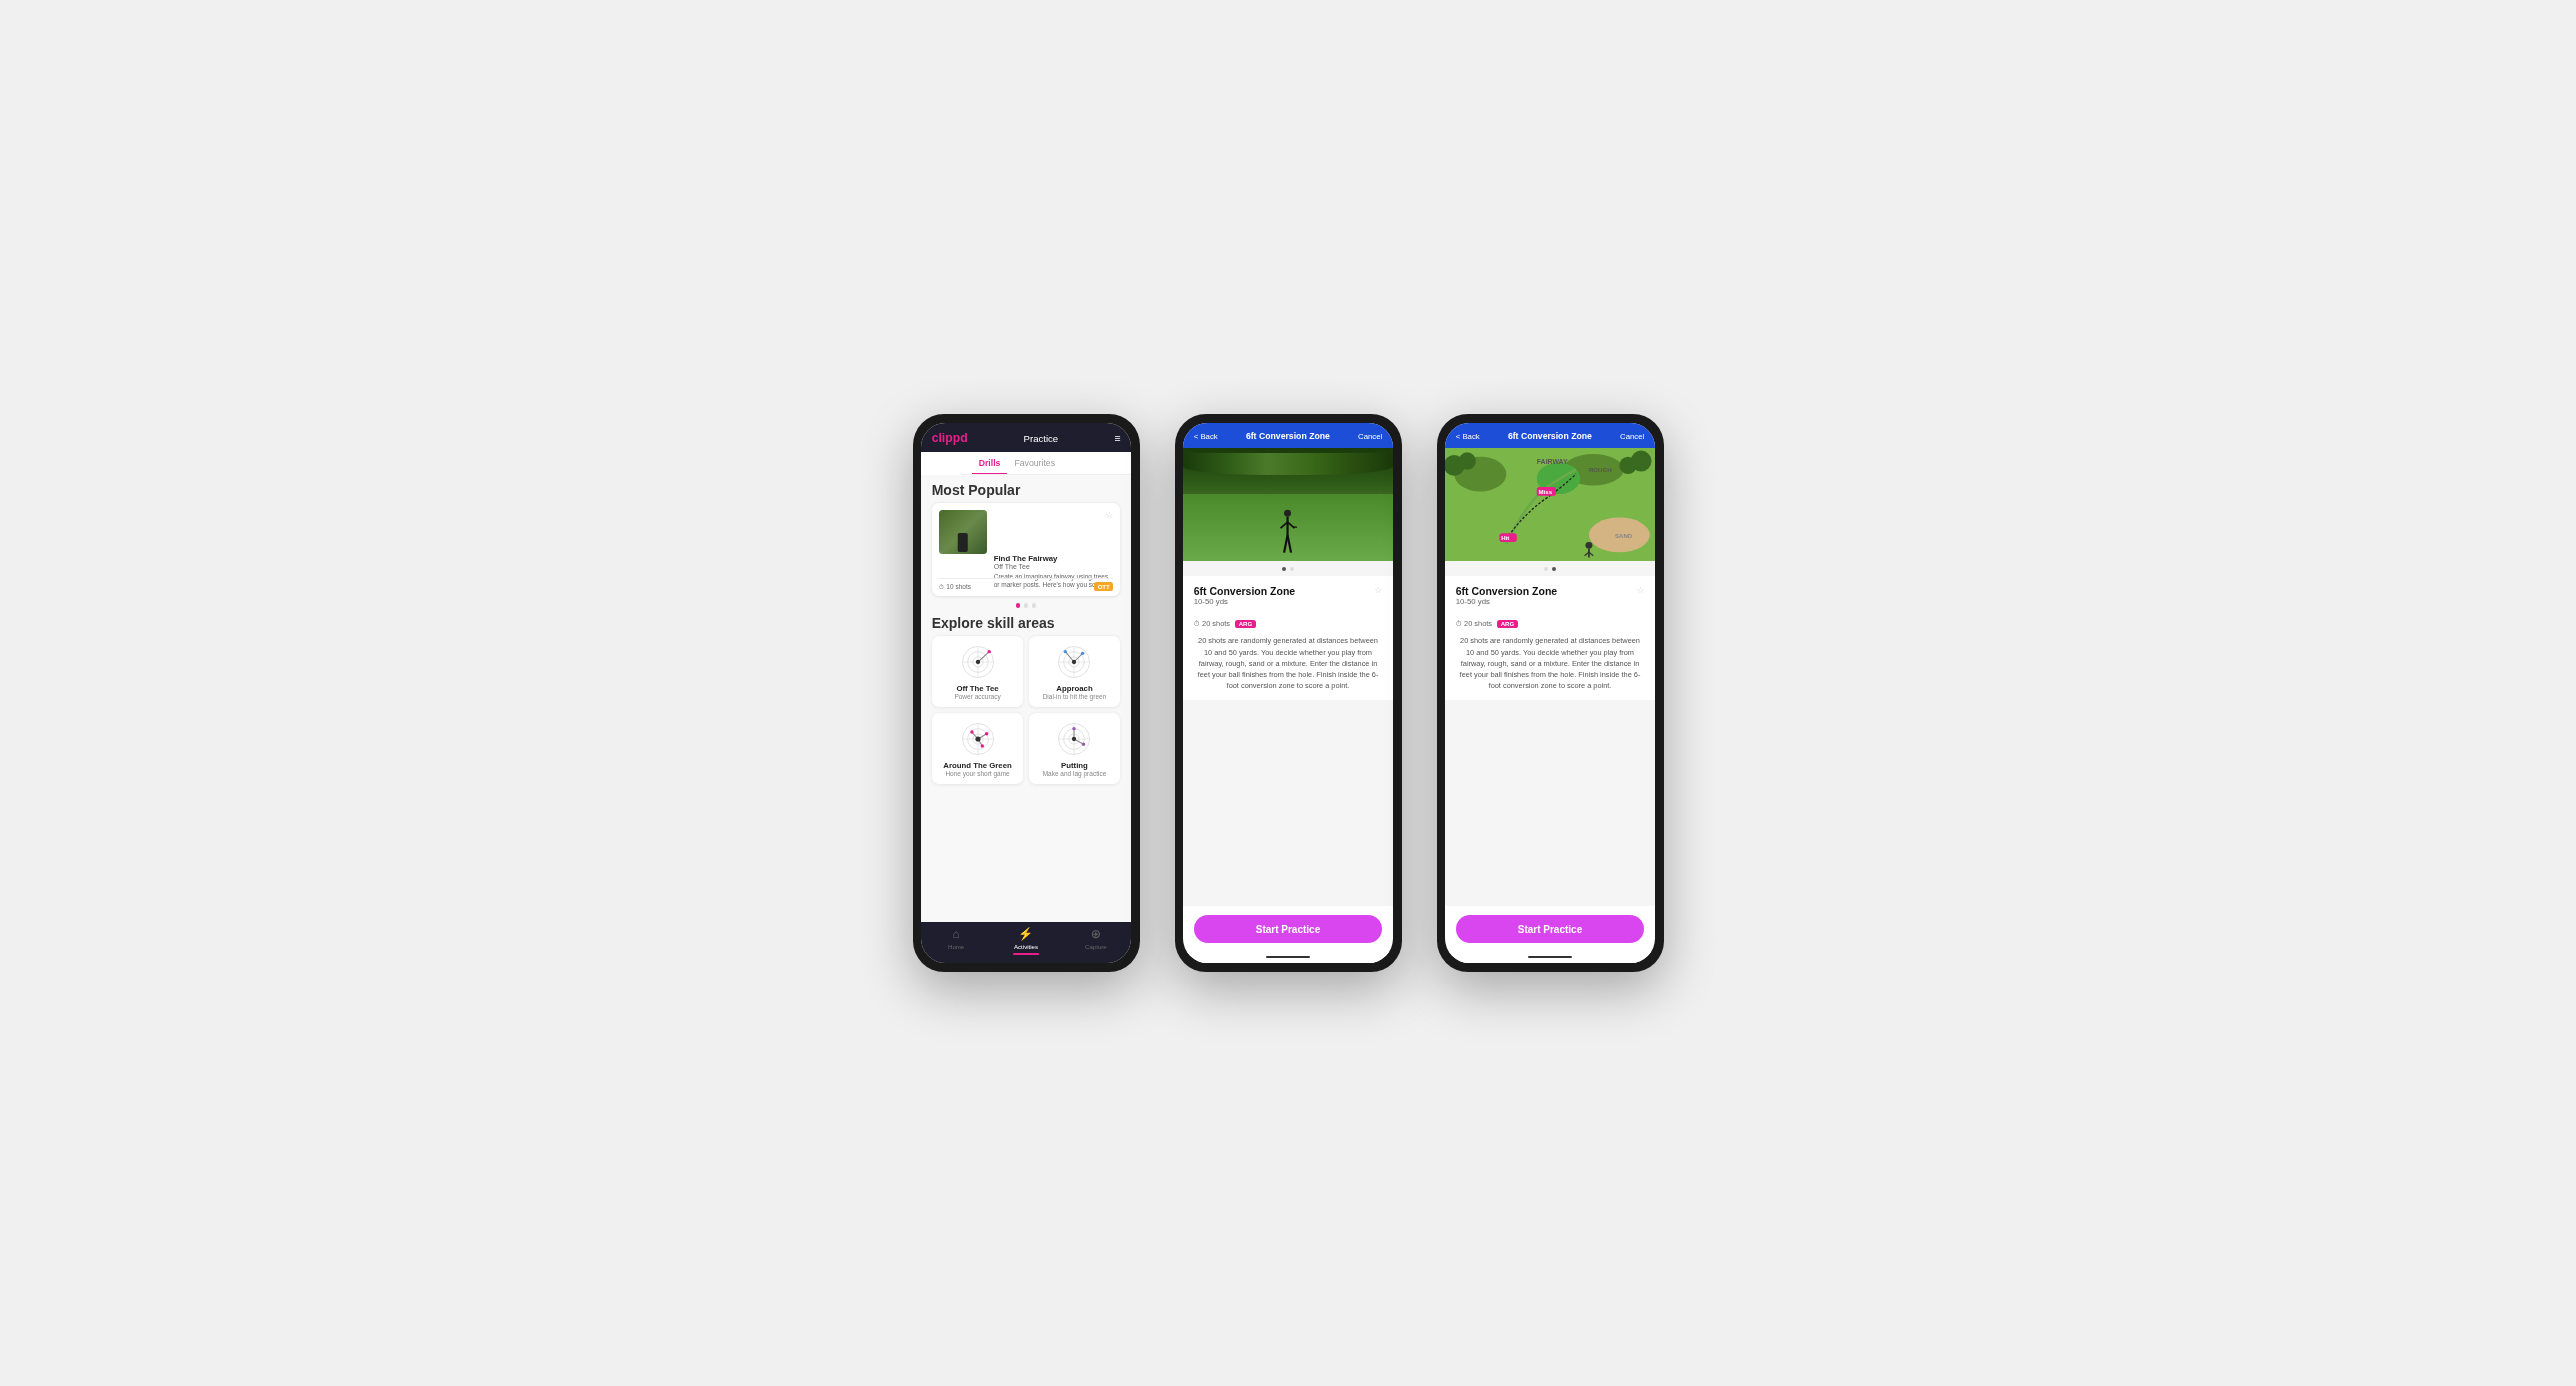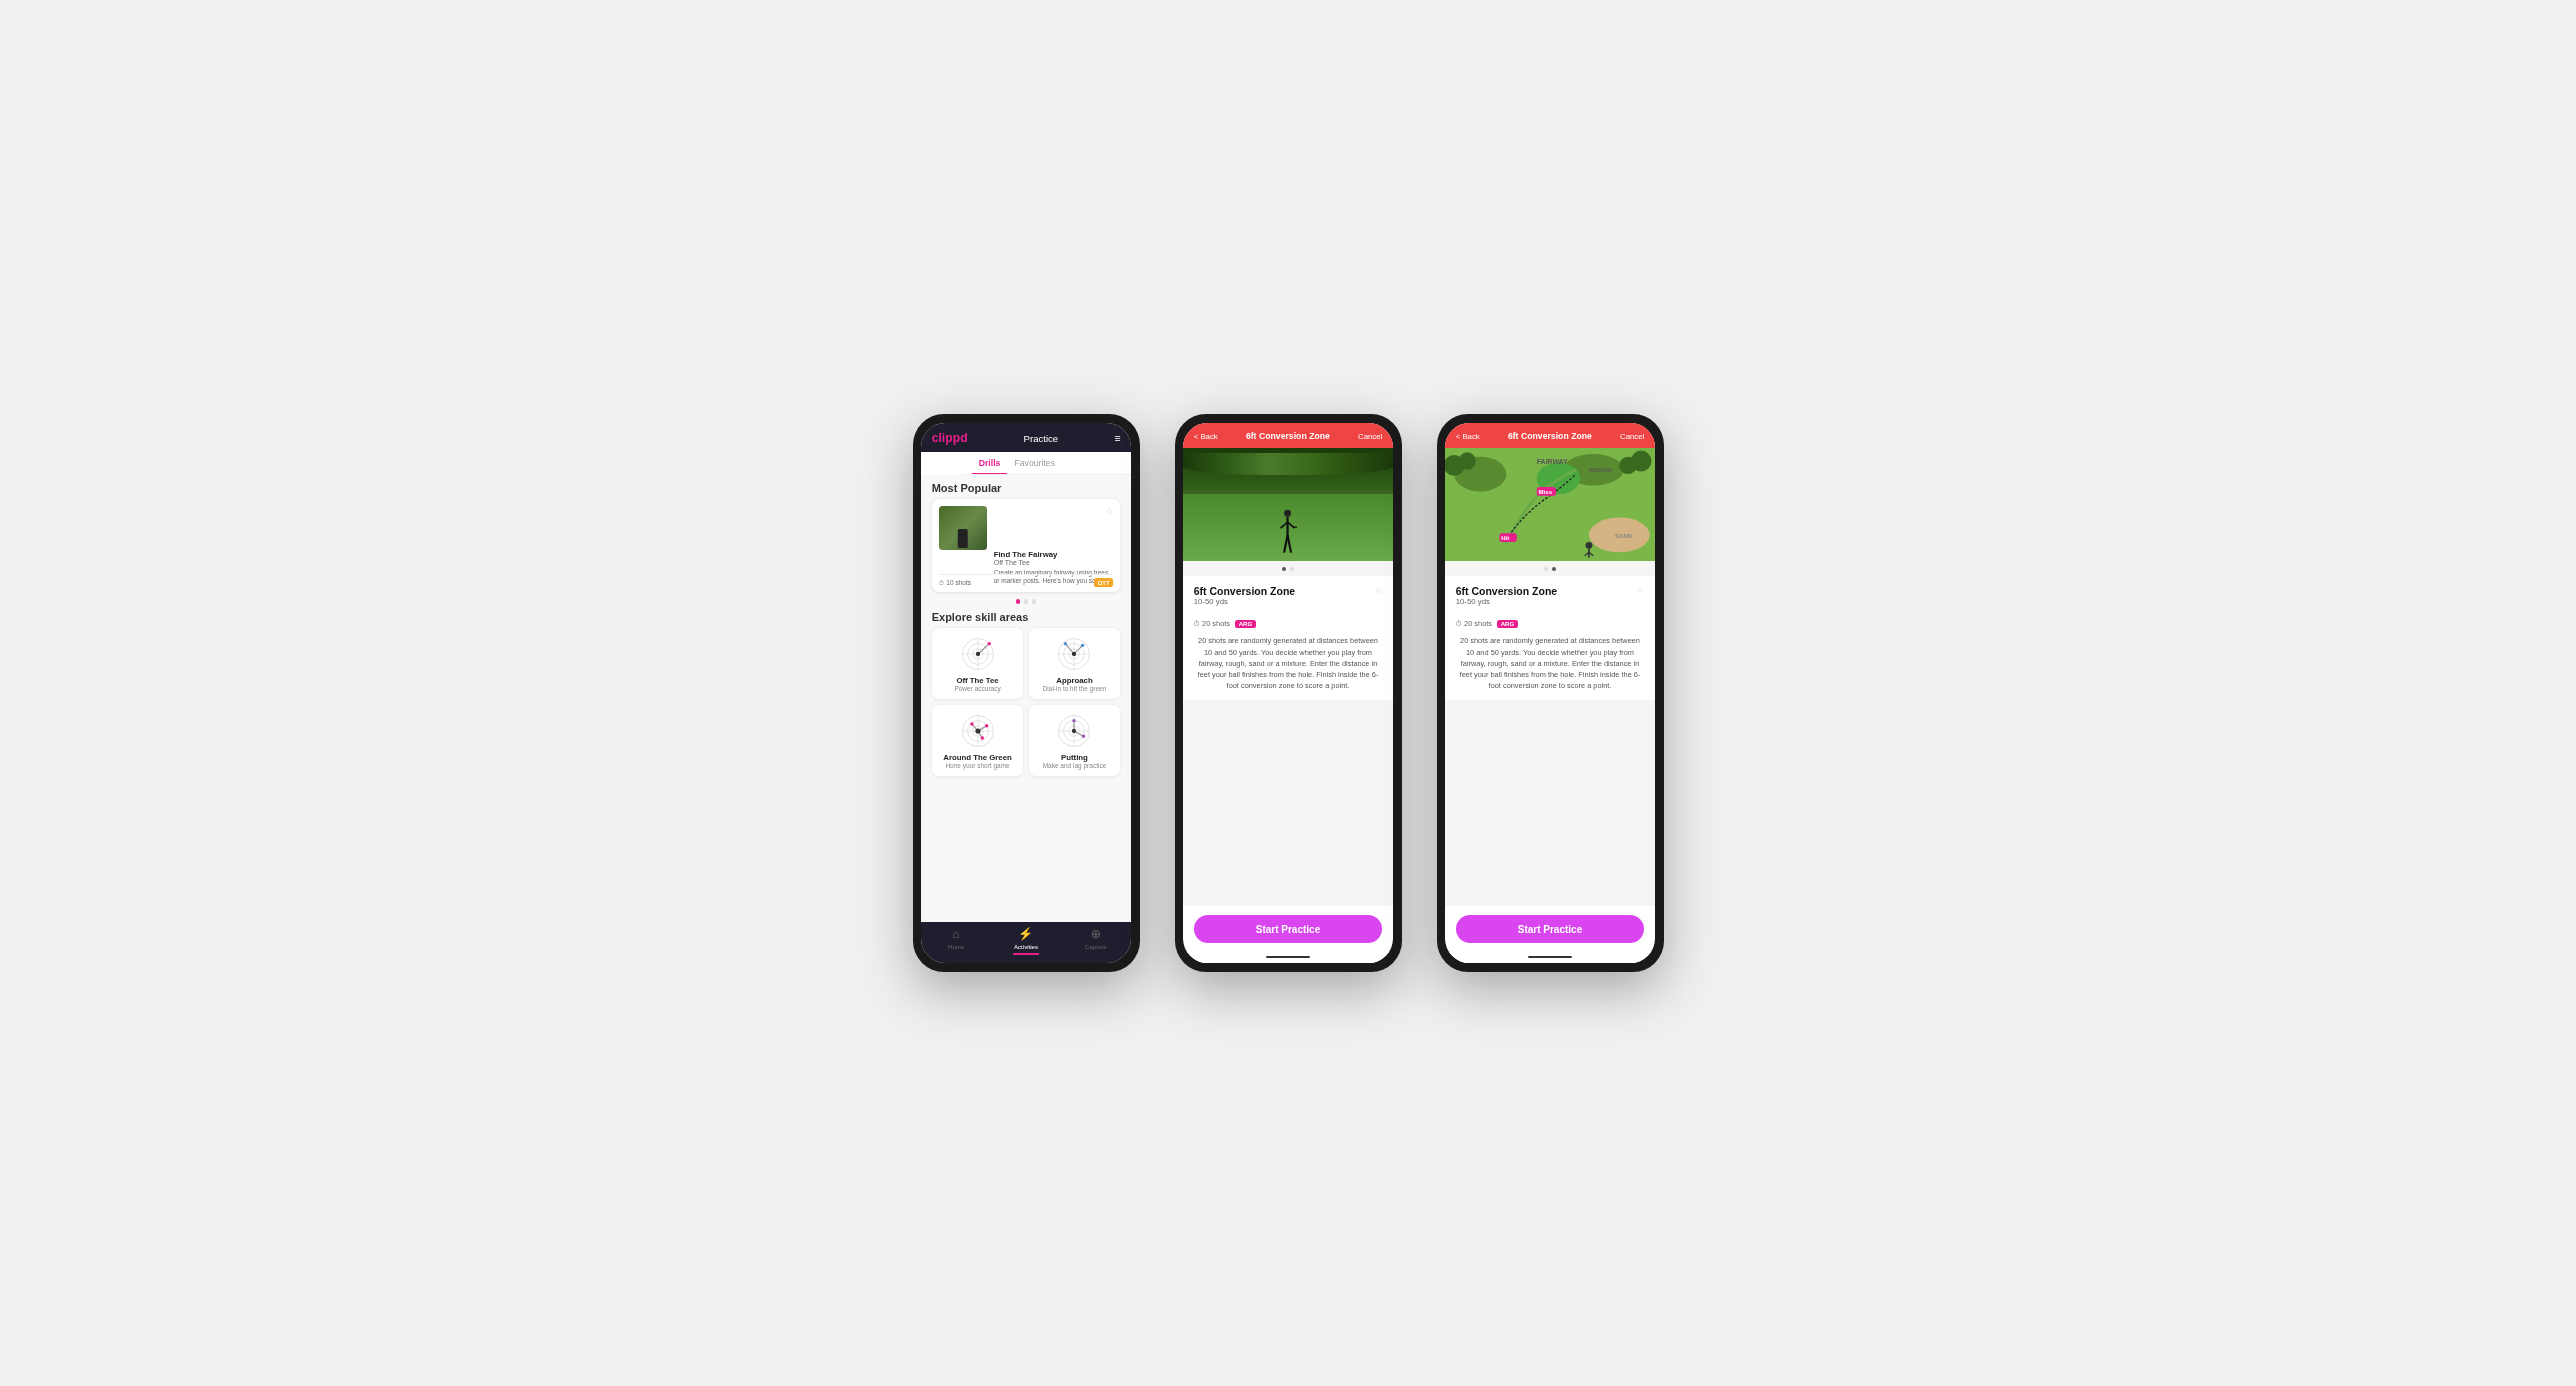--- a/index.html
+++ b/index.html
@@ -80,21 +80,21 @@
     }
 
     .p1-content {
       flex: 1;
       overflow-y: auto;
       background: #f8f8f8;
       padding: 7px 10.5px;
     }
 
     .section-title {
-      font-size: 11px;
+      font-size: 14px;
       font-weight: 600;
       color: #333;
       margin-bottom: 5.2px;
     }
 
     .featured-card {
       background: #fff;
       border-radius: 7px;
       padding: 7px;
       margin-bottom: 7px;
@@ -266,21 +266,21 @@
     .nav-underline {
       width: 26px;
       height: 1.7px;
       background: #e91e8c;
       border-radius: 0.9px;
       margin-top: 1.7px;
     }
 
     
     .detail-header {
-      background: #ef4444;
+      background: #1d4ed8;
       padding: 8.7px 10.5px 7px;
       display: flex;
       align-items: center;
       justify-content: space-between;
       flex-shrink: 0;
     }
     .back-btn {
       color: #fff;
       font-size: 7.8px;
       display: flex;

